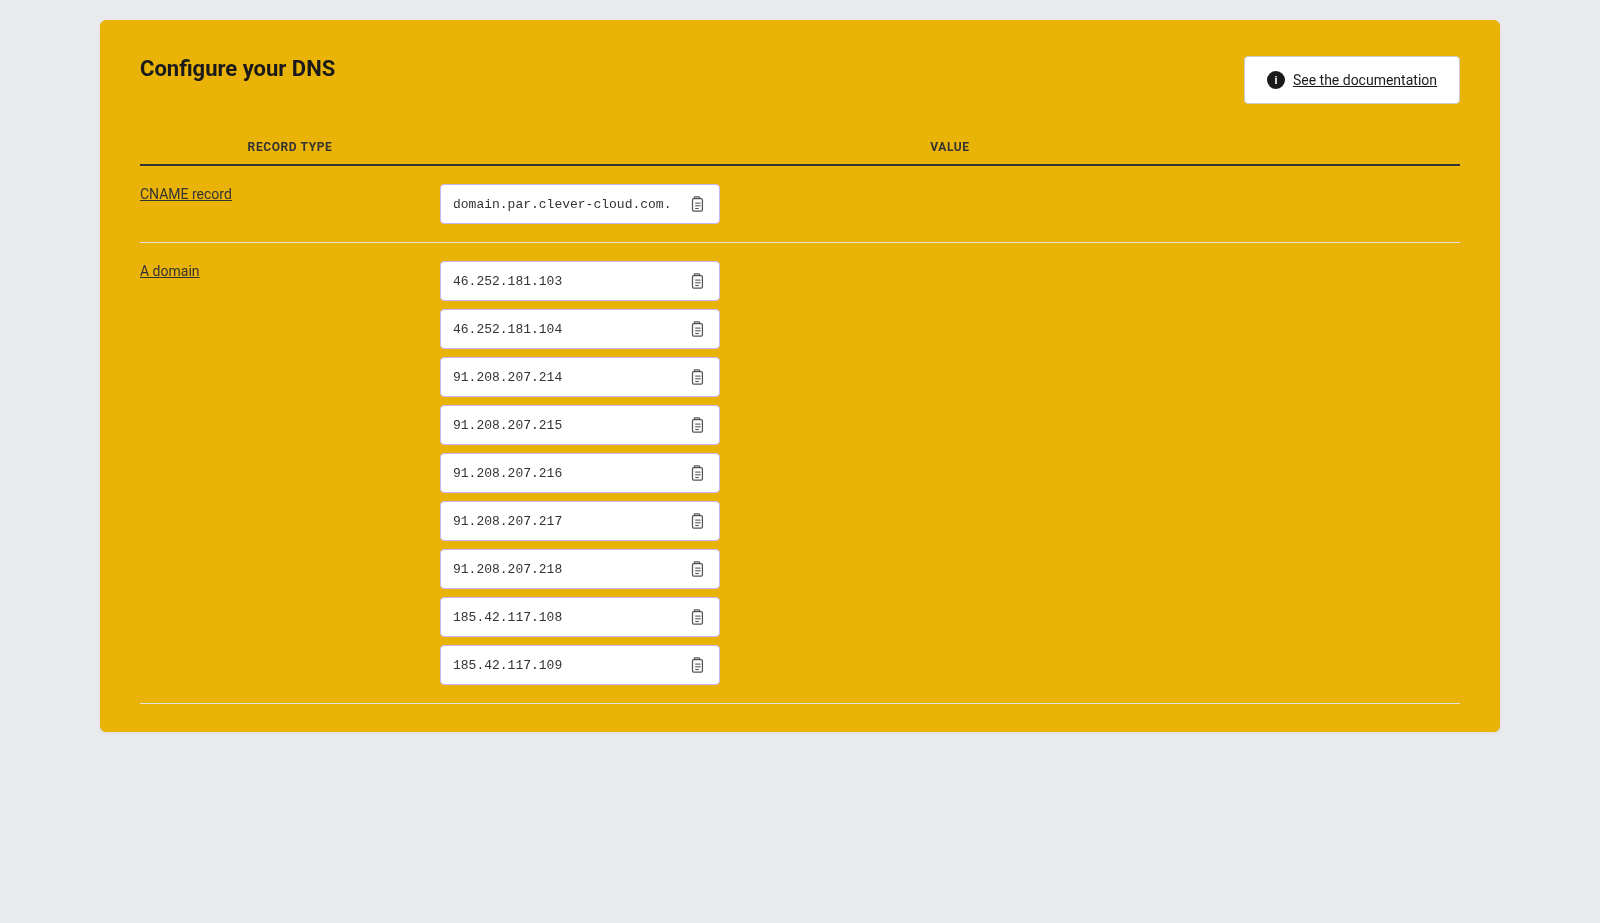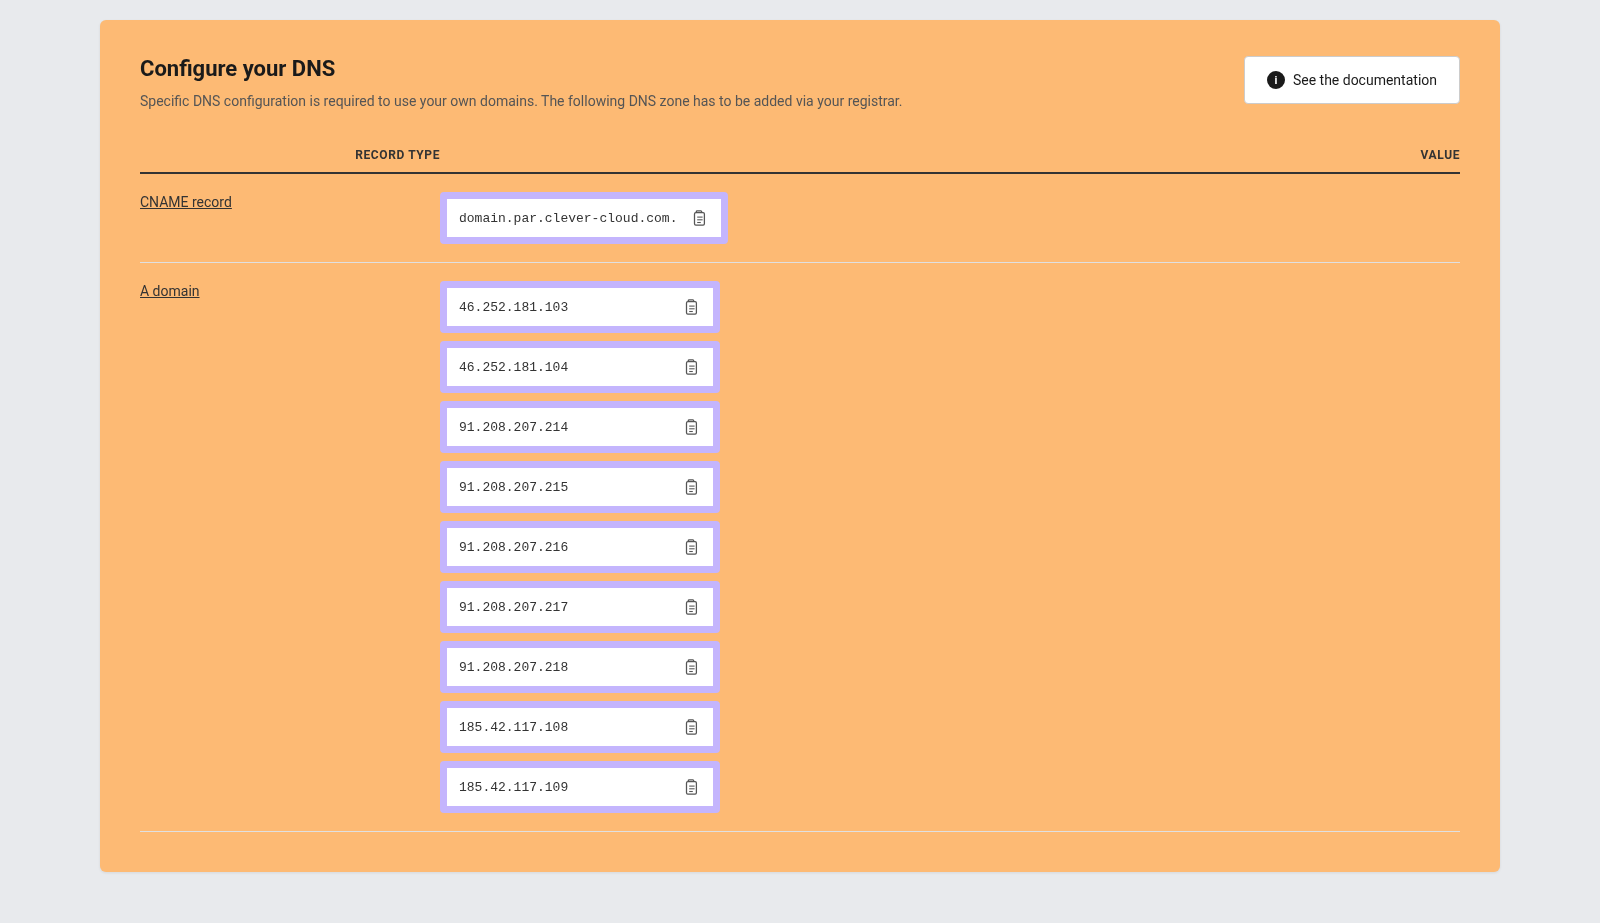--- a/index.html
+++ b/index.html
@@ -12,23 +12,23 @@
       background-color: #e8eaed;
       font-family: -apple-system, BlinkMacSystemFont, 'Segoe UI', Roboto, sans-serif;
       display: flex;
       justify-content: center;
       align-items: flex-start;
       min-height: 923px;
       padding: 20px;
     }
 
     .card {
-      background: #fdba74;
+      background: #eab308;
       border-radius: 6px;
-      padding: 36px 40px 40px 40px;
+      padding: 36px 40px 28px 40px;
       width: 1400px;
       max-width: 100%;
       box-shadow: 0 1px 3px rgba(0,0,0,0.08);
     }
 
     .header-row {
       display: flex;
       justify-content: space-between;
       align-items: flex-start;
       margin-bottom: 36px;
@@ -77,30 +77,31 @@
       display: flex;
       align-items: center;
       justify-content: center;
       color: white;
       font-size: 11px;
       font-weight: 700;
       flex-shrink: 0;
     }
 
     .doc-link-text {
+      text-decoration: underline;
       color: #1a1a1a;
     }
 
     .table {
       width: 100%;
       border-collapse: collapse;
     }
 
     .table thead tr th {
-      text-align: right;
+      text-align: center;
       font-size: 12px;
       font-weight: 700;
       color: #333333;
       letter-spacing: 0.05em;
       text-transform: uppercase;
       padding-bottom: 10px;
       border-bottom: 2px solid #333333;
     }
 
     .table thead tr th:first-child {
@@ -132,21 +133,21 @@
 
     .value-cell {
       display: flex;
       flex-direction: column;
       gap: 8px;
     }
 
     .value-box {
       display: flex;
       align-items: center;
-      border: 7px solid #c4b5fd;
+      border: 1px solid #c4b5fd;
       border-radius: 4px;
       padding: 8px 12px;
       background: #ffffff;
       width: fit-content;
       min-width: 280px;
       justify-content: space-between;
       gap: 12px;
     }
 
     .value-text {
@@ -173,21 +174,20 @@
     }
   </style>
 </head>
 <body>
 
 <div class="card">
 
   <div class="header-row">
     <div class="header-text">
       <h1 class="page-title">Configure your DNS</h1>
-      <p class="page-description">Specific DNS configuration is required to use your own domains. The following DNS zone has to be added via your registrar.</p>
     </div>
     <a class="doc-button" href="#">
       <span class="info-icon">i</span>
       <span class="doc-link-text">See the documentation</span>
     </a>
   </div>
 
   <table class="table">
     <thead>
       <tr>

